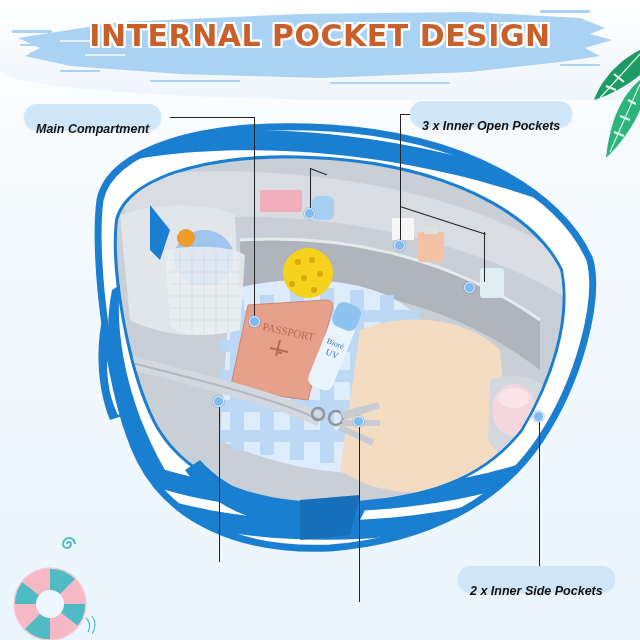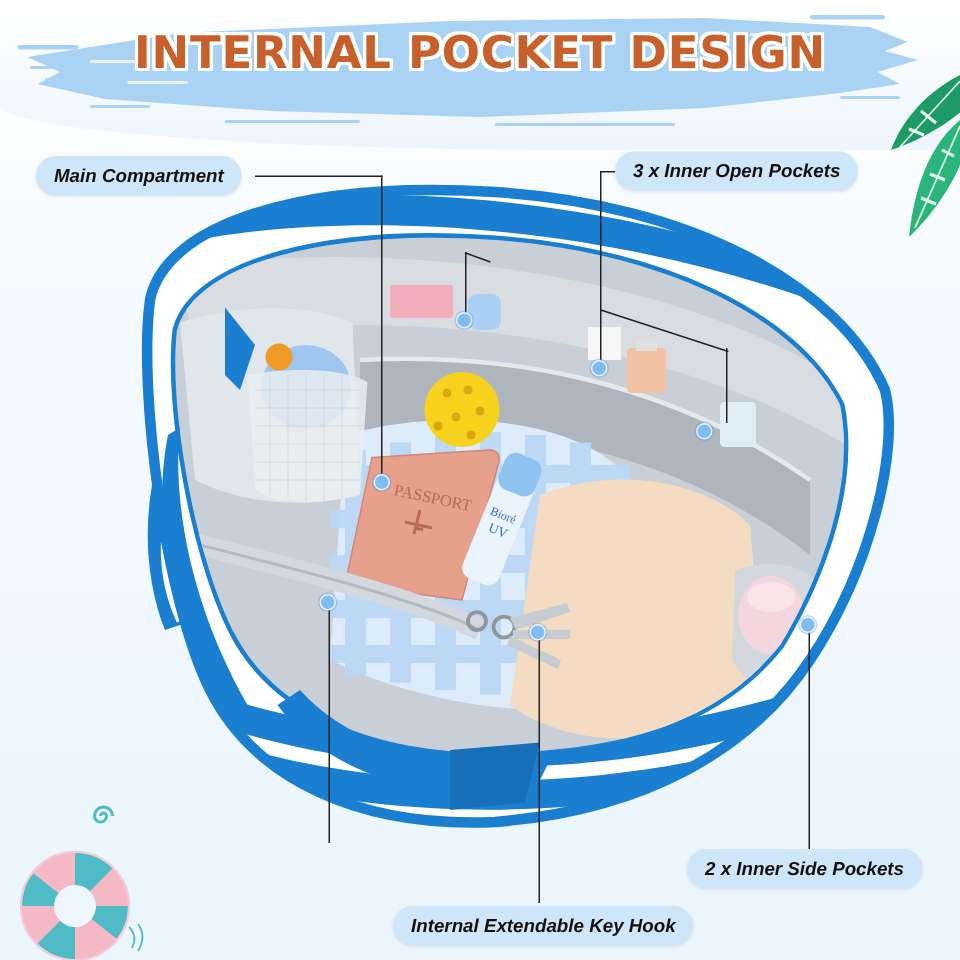--- a/index.html
+++ b/index.html
@@ -24,21 +24,21 @@
       letter-spacing: 0.5px;
       color: #c8602c;
       -webkit-text-stroke: 0px;
       text-shadow:
         2px 0 0 #fff, -2px 0 0 #fff, 0 2px 0 #fff, 0 -2px 0 #fff,
         2px 2px 0 #fff, -2px -2px 0 #fff, 2px -2px 0 #fff, -2px 2px 0 #fff;
     }
 
     
     .callout {
-      position: absolute; height: 26px; padding: 0 12px;
+      position: absolute; height: 26px; padding: 12px 12px;
       background: #cfe6f8;
       border-radius: 13px;
       font-family: "Liberation Sans", sans-serif;
       font-weight: bold; font-style: italic; font-size: 12.5px;
       color: #111;
       line-height: 26px; white-space: nowrap;
       box-shadow: 0 1px 2px rgba(120,160,200,0.25);
     }
     .leader { position: absolute; background: #222; }
     .dot {
@@ -233,16 +233,15 @@
   <div class="dot" style="left:213px;top:396px;"></div>
 
   <div class="leader" style="left:359px;top:422px;width:1px;height:180px;"></div>
   <div class="dot" style="left:353px;top:416px;"></div>
 
   <div class="leader" style="left:539px;top:418px;width:1px;height:148px;"></div>
   <div class="dot" style="left:533px;top:411px;"></div>
 
   <div class="callout" style="left:24px;top:104px;">Main Compartment</div>
   <div class="callout" style="left:410px;top:101px;">3 x Inner Open Pockets</div>
-  <div class="callout" style="left:262px;top:604px;">Internal Extendable Key Hook</div>
   <div class="callout" style="left:458px;top:566px;">2 x Inner Side Pockets</div>
 
 </div>
 
 </body></html>

